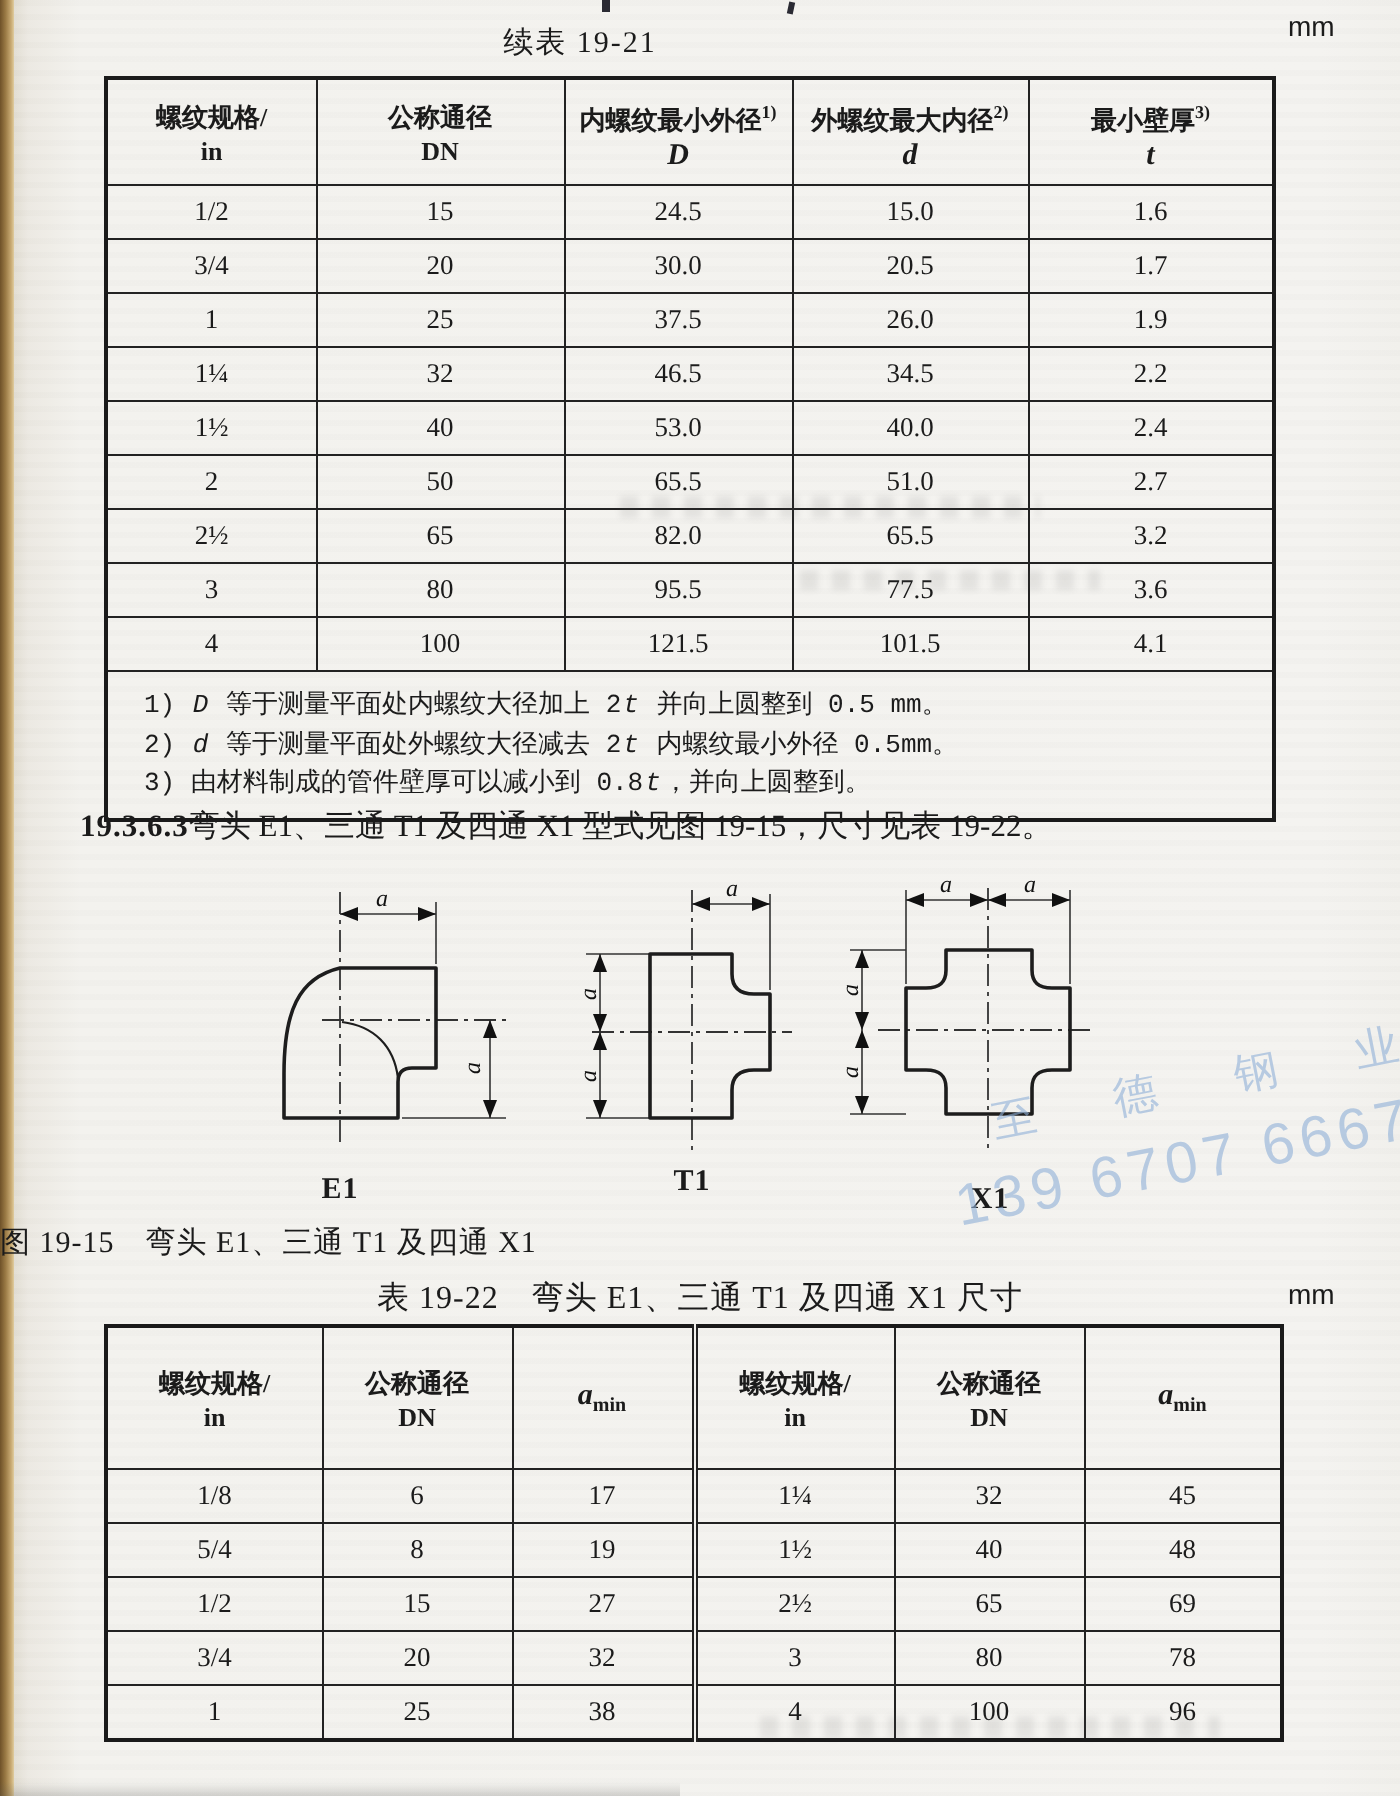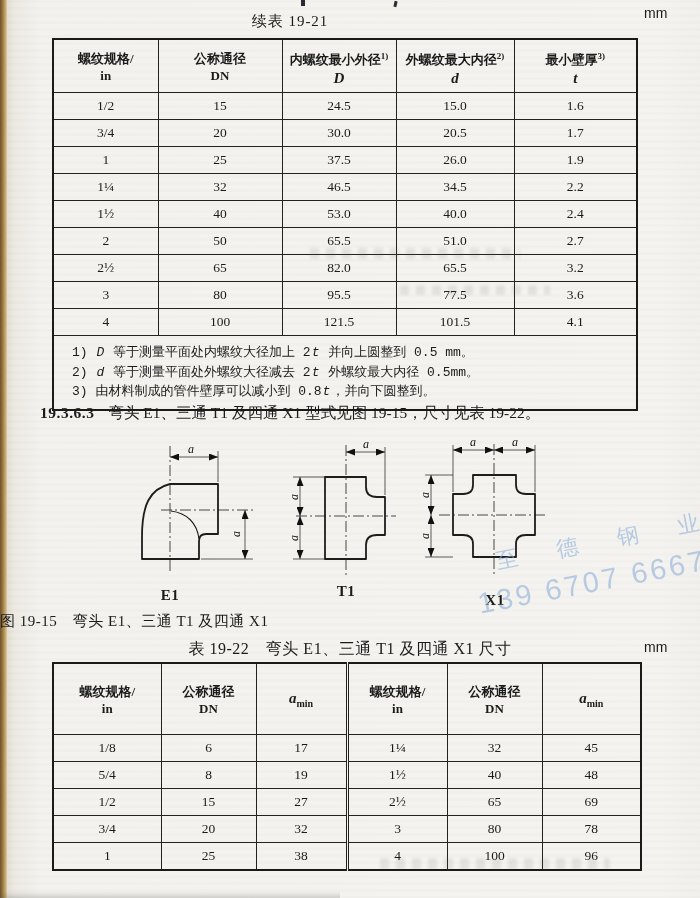--- a/index.html
+++ b/index.html
@@ -35,21 +35,21 @@
   .h-cn sup{font-size:9px;}
   .h-sub{font-size:13px;line-height:18px;}
   .h-sym{font-size:15px;line-height:18px;font-style:italic;}
   .amin i{font-style:italic;font-size:15px;}
   .amin sub{font-size:10px;}
   .fnrow td{height:auto;text-align:left;padding:7px 8px 7px 18px;font-size:13px;line-height:19.5px;font-family:Liberation Mono, monospace;}
   .fnrow i{font-style:italic;padding:0 1px;}
   .dbl{border-right:3px double #222 !important;}
   
   .clause{position:absolute;left:40px;top:403px;width:620px;font-size:15.5px;}
-  .clause .num{font-weight:bold;margin-right:14px;letter-spacing:.5px;text-align:center;}
+  .clause .num{font-weight:bold;letter-spacing:.5px;text-align:center;}
   
   .diag{position:absolute;}
   .diag-label{position:absolute;width:44px;text-align:center;font-weight:bold;
     font-size:15px;letter-spacing:.5px;}
   .lbl-e{left:148px;top:587px;} .lbl-t{left:324px;top:583px;} .lbl-x{left:473px;top:592px;}
   .fig-caption{position:absolute;left:0;top:612px;width:700px;text-align:left;
     font-size:15px;letter-spacing:.5px;}
   .t2-titlebar{position:absolute;left:0;top:639px;width:700px;text-align:center;}
   .t2-title{font-size:16px;font-weight:normal;letter-spacing:.5px;}
   .unit-2{position:absolute;left:644px;top:0;font-size:14px;font-weight:normal;
@@ -181,22 +181,22 @@
           <td>100</td>
           <td>121.5</td>
           <td>101.5</td>
           <td>4.1</td>
         </tr>
       </tbody>
     <tfoot>
       <tr class="fnrow">
         <td colspan="5">
             <div><span>1) </span><i>D</i><span> 等于测量平面处内螺纹大径加上 2</span><i>t</i><span> 并向上圆整到 0.5 mm。</span></div>
-            <div><span>2) </span><i>d</i><span> 等于测量平面处外螺纹大径减去 2</span><i>t</i><span> 外螺纹最大内径 0.5mm。</span></div>
-            <div><span>3) 由材料制成的管件壁厚可以减小到 0.8</span><i>t</i><span>，并向下圆整到。</span></div>
+            <div><span>2) </span><i>d</i><span> 等于测量平面处外螺纹大径减去 2</span><i>t</i><span> 内螺纹最小外径 0.5mm。</span></div>
+            <div><span>3) 由材料制成的管件壁厚可以减小到 0.8</span><i>t</i><span>，并向上圆整到。</span></div>
           </td>
       </tr>
     </tfoot>
   </table>
 
   <div class="clause">
     <span class="num">19.3.6.3</span><span>弯头 E1、三通 T1 及四通 X1 型式见图 19-15，尺寸见表 19-22。</span>
   </div>
 
   <svg class="diag" style="left:125px;top:440px" width="150" height="152" viewBox="0 0 150 152">

